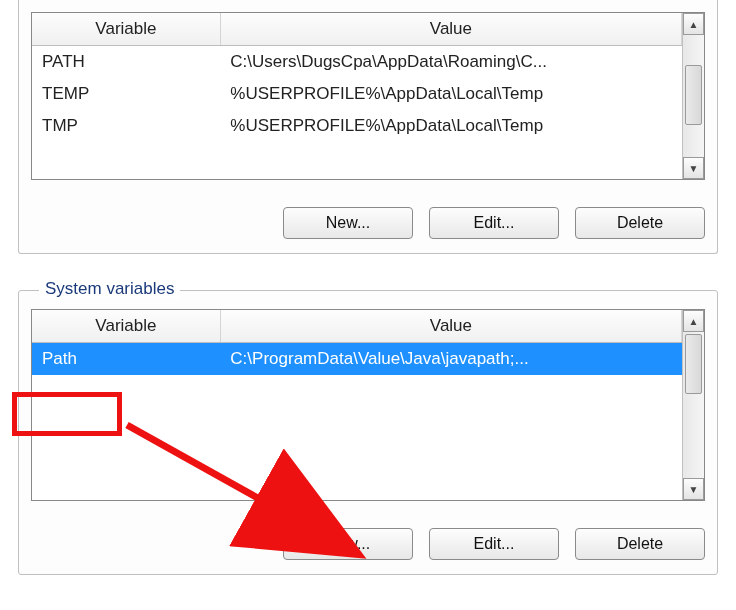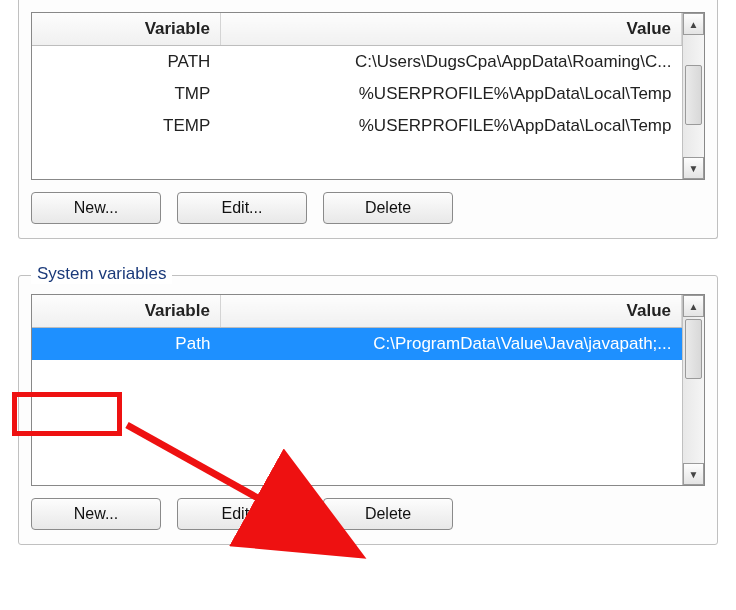--- a/index.html
+++ b/index.html
@@ -20,52 +20,51 @@
     border-radius: 3px;
     position: relative;
     padding: 12px 12px 14px 12px;
     margin-bottom: 26px;
     background: #fdfdfd;
   }
   .panel.first { border-top: none; border-radius: 0 0 3px 3px; }
   .group-label {
     position: absolute;
     top: -12px;
-    left: 12px;
+    left: 20px;
     background: #fff;
     padding: 0 6px;
     color: #1b3a7a;
     font-size: 17px;
   }
   .table-wrapper {
     border: 1px solid #888;
     background: #fff;
     position: relative;
     display: flex;
   }
   .table-scroll { flex: 1; overflow: hidden; }
   table { width: 100%; border-collapse: collapse; table-layout: fixed; }
   thead th {
-    text-align: right;
-    font-weight: bold;
+    text-align: center;
+    font-weight: normal;
     background: linear-gradient(#fdfdfd, #f0f0f0);
     border-bottom: 1px solid #bdbdbd;
     border-right: 1px solid #d4d4d4;
     padding: 6px 10px;
     font-size: 17px;
     color: #222;
   }
   tbody td {
     padding: 6px 10px;
     font-size: 17px;
     color: #222;
     white-space: nowrap;
     overflow: hidden;
     text-overflow: ellipsis;
-    text-align: right;
   }
   tbody tr.selected td {
     background: #1e90ff;
     color: #fff;
   }
   .col-var { width: 29%; }
   .col-val { width: 71%; }
   .scrollbar {
     width: 22px;
     background: linear-gradient(to right,#e8e8e8,#f5f5f5);
@@ -87,23 +86,23 @@
   .sb-track { flex: 1; position: relative; }
   .sb-thumb {
     position: absolute;
     left: 2px; right: 2px;
     background: linear-gradient(to right,#eaeaea,#d8d8d8);
     border: 1px solid #9a9a9a;
     border-radius: 2px;
   }
   .btn-row {
     display: flex;
-    justify-content: flex-start;
+    justify-content: flex-end;
     gap: 16px;
-    margin-top: 12px;
+    margin-top: 27px;
   }
   .win-btn {
     width: 130px;
     height: 32px;
     background: linear-gradient(#fdfdfd,#e8e8e8);
     border: 1px solid #8a8a8a;
     border-radius: 4px;
     font-size: 16px;
     font-family: inherit;
     color: #111;
@@ -149,25 +148,25 @@
               <th>Variable</th>
               <th>Value</th>
             </tr>
           </thead>
           <tbody>
             <tr>
               <td>PATH</td>
               <td>C:\Users\DugsCpa\AppData\Roaming\C...</td>
             </tr>
             <tr>
+              <td>TEMP</td>
+              <td>%USERPROFILE%\AppData\Local\Temp</td>
+            </tr>
+            <tr>
               <td>TMP</td>
-              <td>%USERPROFILE%\AppData\Local\Temp</td>
-            </tr>
-            <tr>
-              <td>TEMP</td>
               <td>%USERPROFILE%\AppData\Local\Temp</td>
             </tr>
           </tbody>
         </table>
       </div>
       <div class="scrollbar">
         <div class="sb-btn">▲</div>
         <div class="sb-track">
           <div class="sb-thumb" style="top:30px;height:60px;"></div>
         </div>

